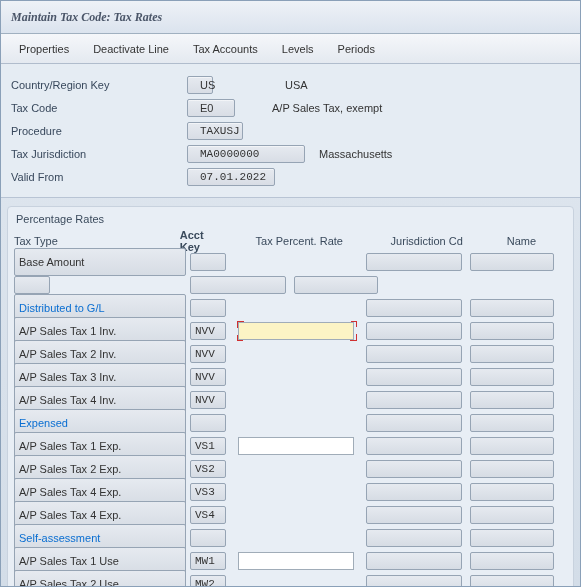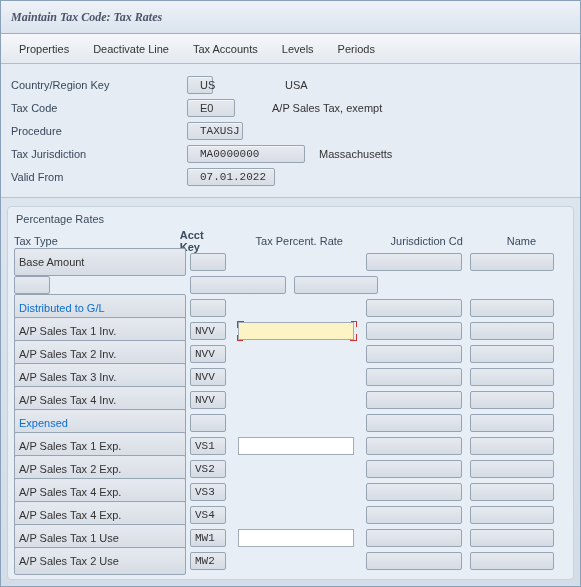--- a/index.html
+++ b/index.html
@@ -435,20 +435,35 @@
           <div class="cell rate-cell"></div>
           <div class="cell jd-cell">
             <div class="jd-field"></div>
           </div>
           <div class="cell name-cell">
             <div class="name-field"></div>
           </div>
         </div>
         <div class="grid-row">
           <div class="cell type-cell">
+            <div class="type-field link">Self-assessment</div>
+          </div>
+          <div class="cell key-cell">
+            <div class="key-field"></div>
+          </div>
+          <div class="cell rate-cell"></div>
+          <div class="cell jd-cell">
+            <div class="jd-field"></div>
+          </div>
+          <div class="cell name-cell">
+            <div class="name-field"></div>
+          </div>
+        </div>
+        <div class="grid-row">
+          <div class="cell type-cell">
             <div class="type-field normal">A/P Sales Tax 1 Use</div>
           </div>
           <div class="cell key-cell">
             <div class="key-field">MW1</div>
           </div>
           <div class="cell rate-cell"><input type="text" class="rate-input" style=""></div>
           <div class="cell jd-cell">
             <div class="jd-field"></div>
           </div>
           <div class="cell name-cell">

